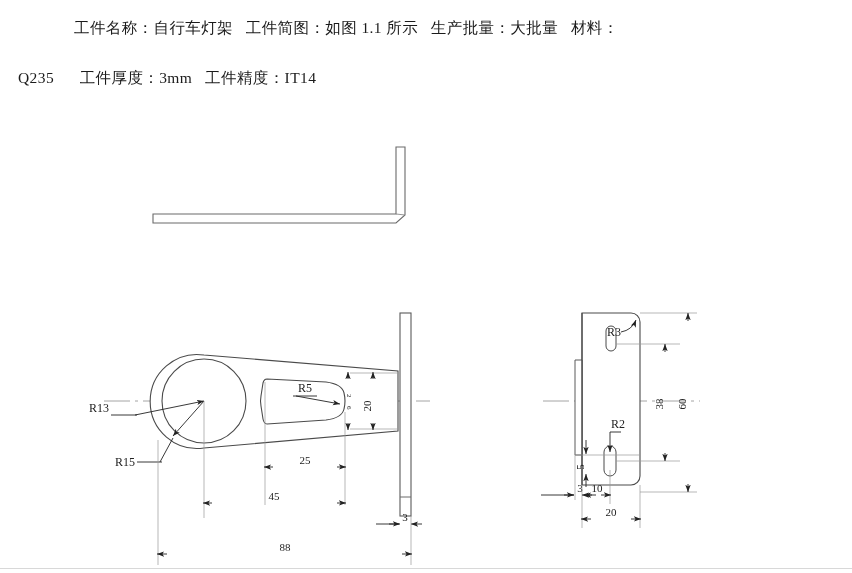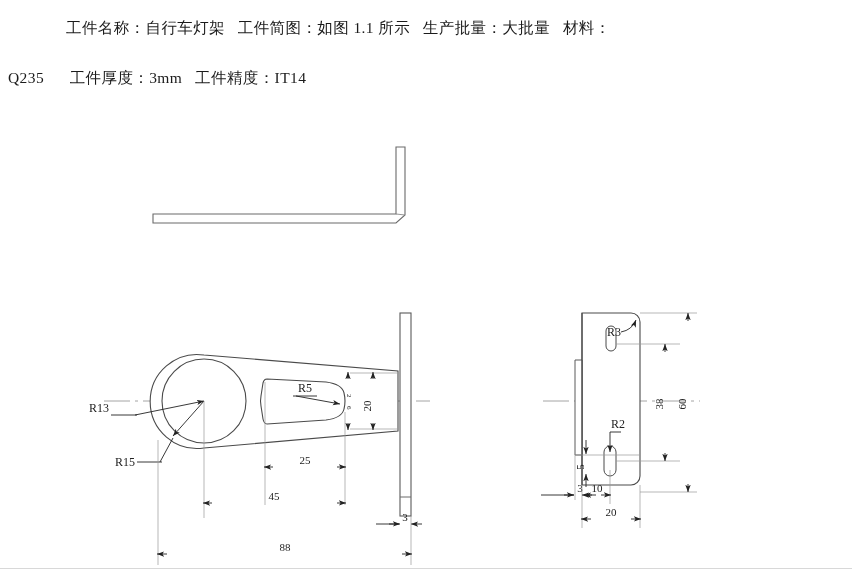--- a/index.html
+++ b/index.html
@@ -23,22 +23,22 @@
     width: 852px;
   }
   .hdr-line {
     white-space: pre;
     font-family: "Liberation Serif", serif;
     font-size: 15.5px;
     line-height: 15.5px;
     color: #1b1b1b;
     letter-spacing: 0.4px;
   }
-  #hdr-line-1 { position: absolute; left: 66px; top: 20px; text-align: center; }
-  #hdr-line-2 { position: absolute; left: 8px; top: 70px; }
+  #hdr-line-1 { position: absolute; left: 74px; top: 20px; text-align: center; }
+  #hdr-line-2 { position: absolute; left: 18px; top: 70px; }
 
   
   #drawing-canvas {
     position: absolute;
     left: 0; top: 0;
     width: 852px;
     height: 573px;
   }
   #drawing-svg { display: block; }
 

